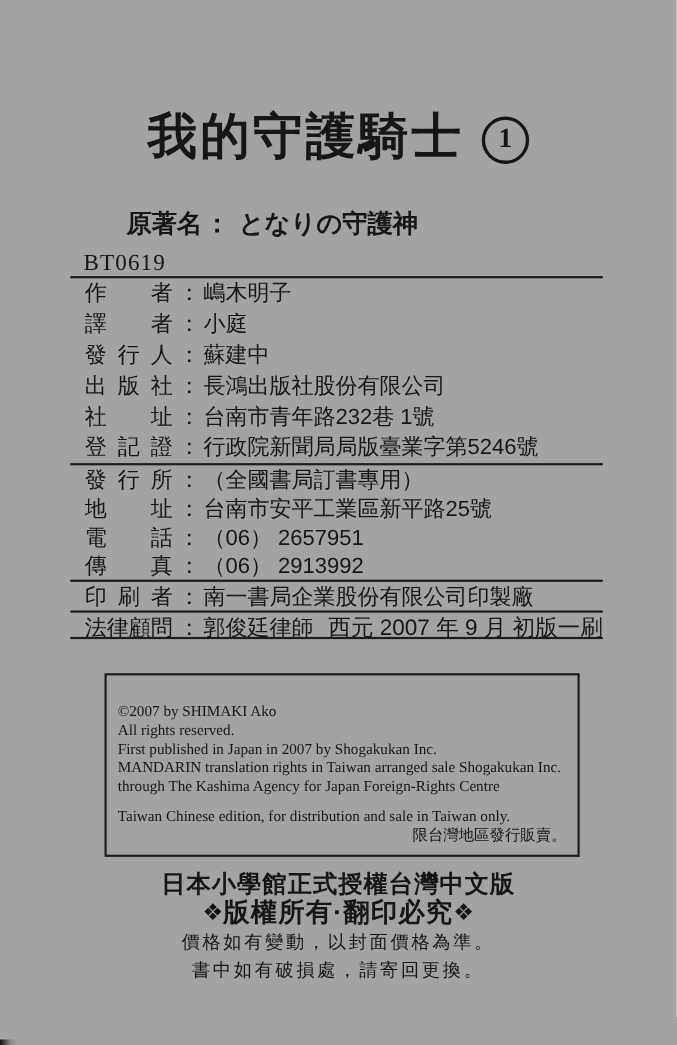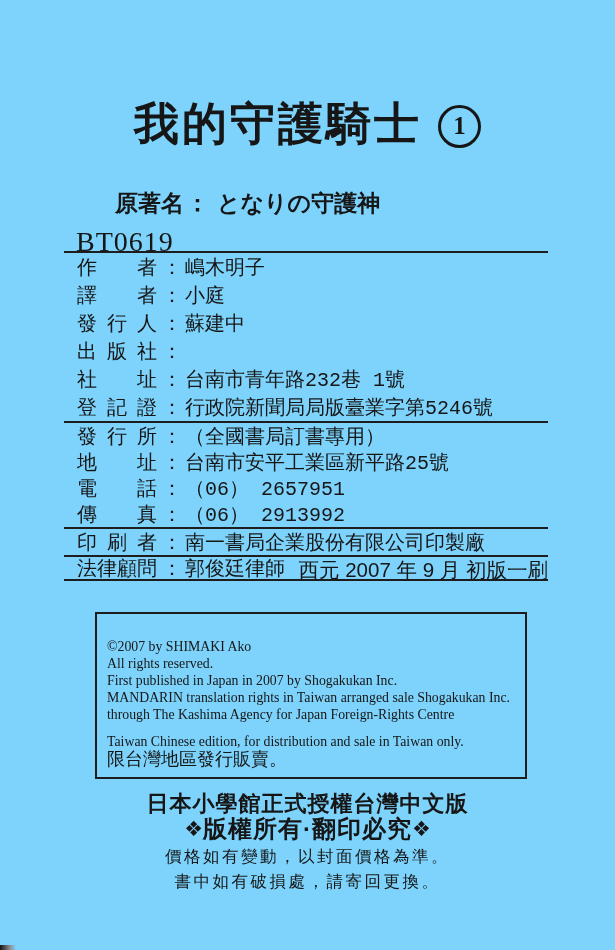--- a/index.html
+++ b/index.html
@@ -1,49 +1,49 @@
 <!DOCTYPE html>
 <html><head>
 <meta charset="utf-8">
 <style>
   html,body{margin:0;padding:0;background:#e8e8e8;}
   .page{
     position:relative; width:615px; height:950px; margin:0 auto;
-    background:#7dd3fc; color:#161616; overflow:hidden;
+    background:#a3a3a3; color:#161616; overflow:hidden;
     font-family:"Liberation Sans","DejaVu Sans",sans-serif;
   }
   
   .title-row{position:absolute; top:94px; left:0; width:100%; text-align:center;
     font-weight:bold; font-size:45px; letter-spacing:3px; white-space:nowrap;}
   .vol-circle{display:inline-flex; align-items:center; justify-content:center;
     width:37px; height:37px; border:3px solid #161616; border-radius:50%;
     font-family:"Liberation Serif",serif; font-weight:600; font-size:25px;
     letter-spacing:0; vertical-align:5px; margin-left:16px;}
   
   .orig-title{position:absolute; top:188px; left:84px; font-size:23px; font-weight:bold; white-space:nowrap;margin-left:31px;}
   .orig-title .sep{margin:0 8px 0 2px;}
   .book-code{position:absolute; top:226px; left:76px;
-    font-family:"Liberation Serif","DejaVu Serif",serif; font-size:28px; letter-spacing:1px;}
+    font-family:"Liberation Serif","DejaVu Serif",serif; font-size:21px; letter-spacing:1px;}
   
   .pub-table{position:absolute; top:251px; left:64px; width:484px;
     border-top:2px solid #1d1d1d; font-size:20px;}
-  .row{display:flex; align-items:center; padding-left:13px; white-space:nowrap;font-family:Liberation Mono, monospace;}
+  .row{display:flex; align-items:flex-start; padding-left:13px; white-space:nowrap;}
   .r-a{height:28px;} .r-b{height:26px;} .r-c{height:26px;} .r-d{height:22px;}
   .rule-after{border-bottom:2px solid #1d1d1d;}
   .lbl{display:inline-block; width:80px; text-align:justify; text-align-last:justify;}
   .col{margin:0 3px 0 5px;}
   
   .edition{position:absolute; top:556px; left:64px; width:484px; text-align:right;
     font-size:20.5px; white-space:nowrap;}
   
   .cbox{position:absolute; top:612px; left:95px; width:432px; box-sizing:border-box;
     border:2px solid #1d1d1d; padding:24px 10px 8px;}
   .cline{font-size:13.8px; line-height:17px; white-space:nowrap;}
   .serif{font-family:"Liberation Serif","DejaVu Serif",serif;}
-  .cjk-line{font-size:18px; line-height:19px;}
+  .cjk-line{font-size:14px; line-height:19px;text-align:right;}
   .cgap{height:10px;}
   
   .f1{position:absolute; top:789px; left:0; width:100%; text-align:center;
     font-size:22px; font-weight:bold; letter-spacing:1px;}
   .f2{position:absolute; top:813px; left:0; width:100%; text-align:center;
     font-size:24px; font-weight:bold; letter-spacing:1px;}
   .dia{font-size:21px; vertical-align:1px; letter-spacing:0;}
   .f3{position:absolute; left:0; width:100%; text-align:center;
     font-family:"DejaVu Serif","Liberation Serif",serif;
     font-size:16.5px; letter-spacing:2.5px;}
@@ -80,20 +80,21 @@
         <span class="val">小庭</span>
     </div>
     <div class="row r-a">
       <span class="lbl">發行人</span>
         <span class="col">：</span>
         <span class="val">蘇建中</span>
     </div>
     <div class="row r-a">
       <span class="lbl">出版社</span>
         <span class="col">：</span>
+        <span class="val">長鴻出版社股份有限公司</span>
     </div>
     <div class="row r-a">
       <span class="lbl">社址</span>
         <span class="col">：</span>
         <span class="val">台南市青年路232巷 1號</span>
     </div>
     <div class="row r-a rule-after">
       <span class="lbl">登記證</span>
         <span class="col">：</span>
         <span class="val">行政院新聞局局版臺業字第5246號</span>

